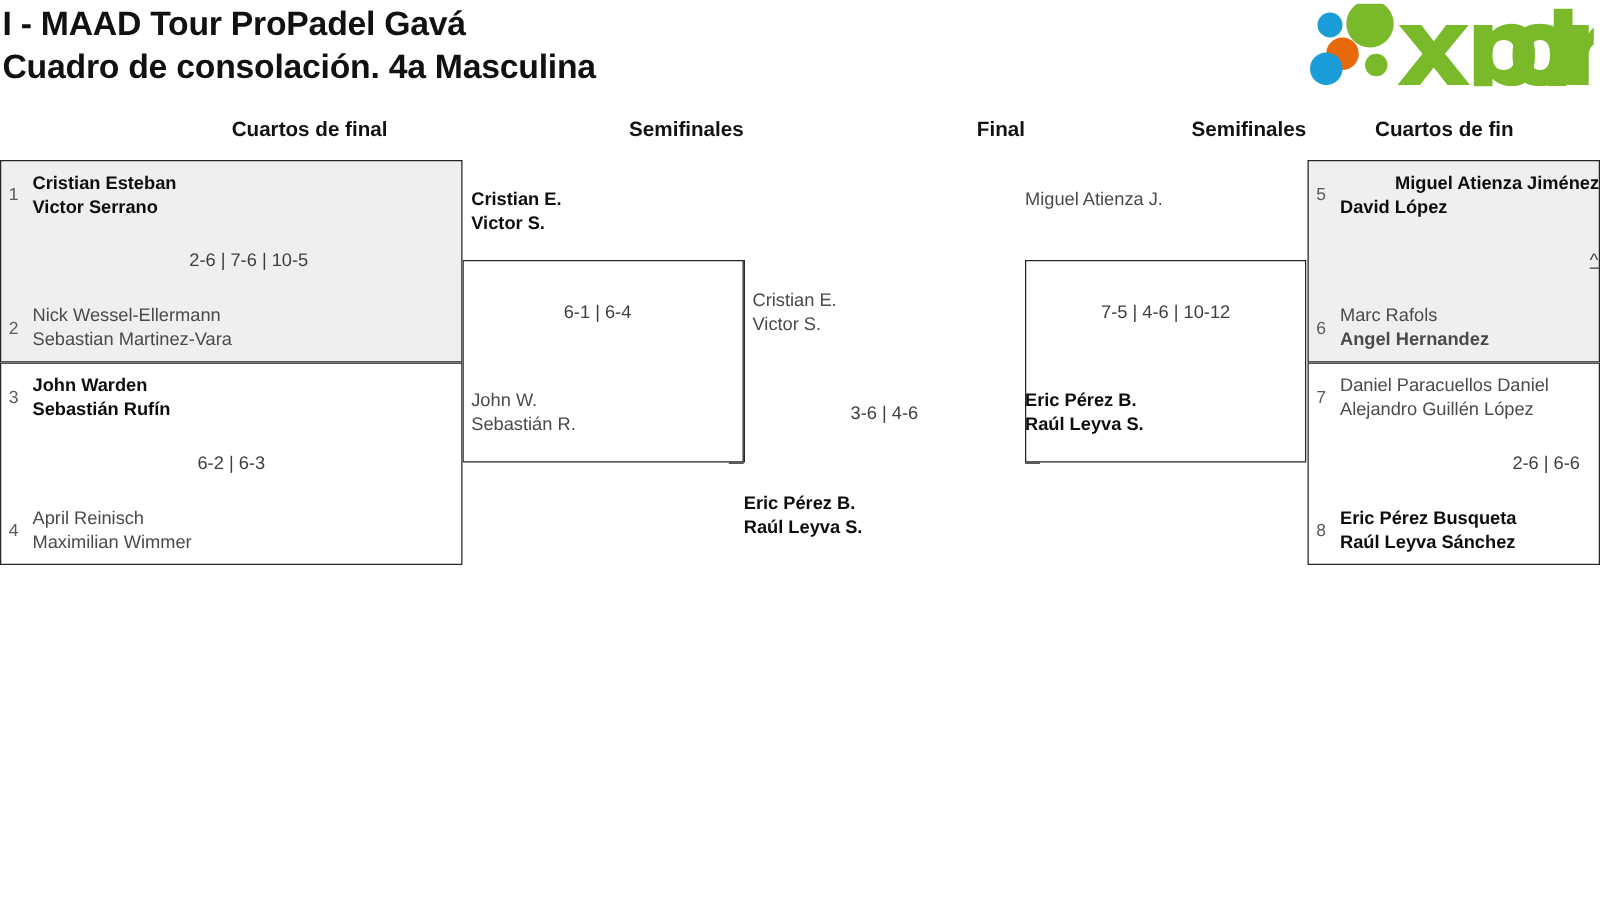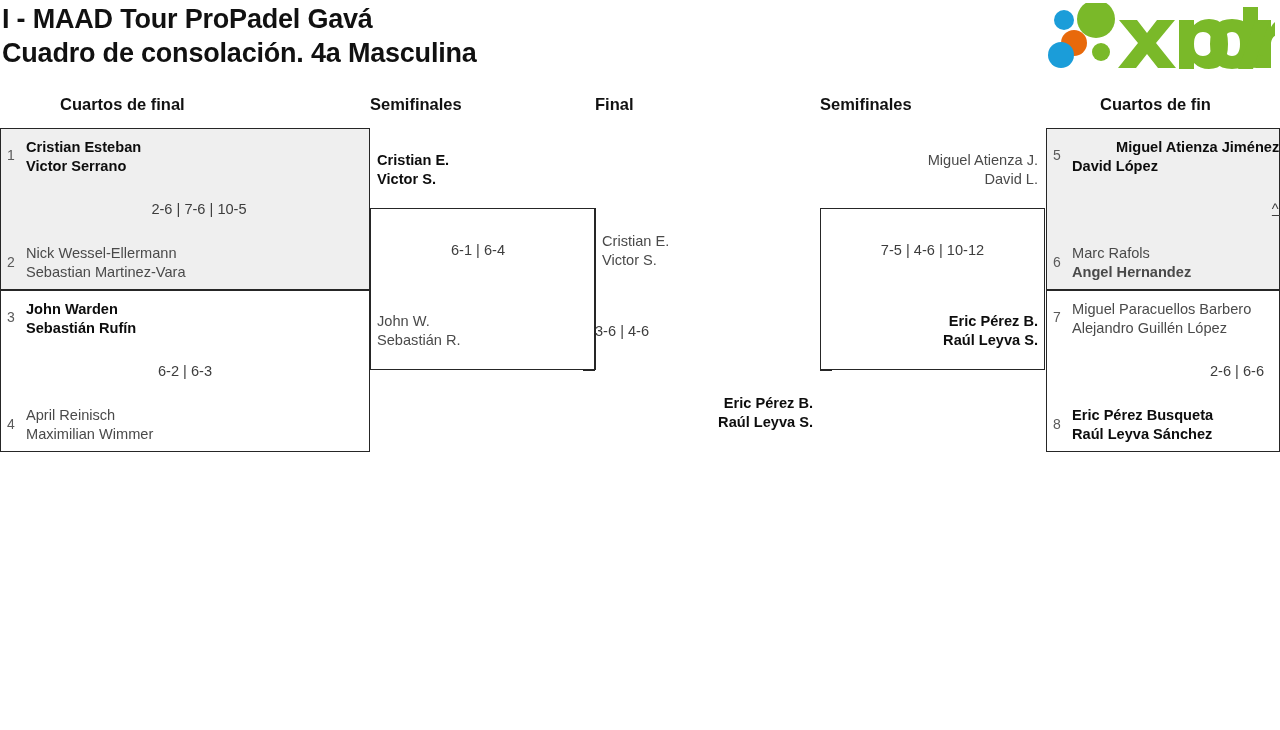--- a/index.html
+++ b/index.html
@@ -20,38 +20,38 @@
     letter-spacing: -0.2px; color: #111111; white-space: nowrap;
   }
 
   .logo { position: absolute; right: 5px; top: 3px; width: 228px; height: 66px; }
   .logo svg { display: block; }
 
   
   .round-head {
     position: absolute; top: 95px;
     font-size: 16.5px; font-weight: 700; color: #121212;
-    text-align: left; white-space: nowrap;
+    text-align: right; white-space: nowrap;
   }
 
   
   .mbox {
     position: absolute;
     border: 1.6px solid #262626;
     background: #ffffff;
   }
   .mbox.shaded { background: #efefef; }
 
   .team {
     position: absolute;
     font-size: 14.6px; line-height: 19px;
     color: #4a4a4a; white-space: nowrap;
   }
   .team.win { color: #0d0d0d; font-weight: 700; }
-  .team.right { text-align: right; }
+  .team.right { }
 
   .seed {
     position: absolute;
     font-size: 14px; color: #5a5a5a; line-height: 19px;
     text-align: center; width: 18px;
   }
 
   .score {
     position: absolute;
     font-size: 14.6px; color: #3d3d3d; line-height: 19px;
@@ -127,46 +127,45 @@
   <div class="mbox" style="left:370px; top:208px; width:225px; height:162px;"></div>
   <div class="score" style="left:370px; top:241px; width:216px; text-align:center;">6-1 | 6-4</div>
   <div class="team" style="left:377px; top:312px;">John W.</div>
   <div class="team" style="left:377px; top:331px;">Sebastián R.</div>
 
   <div class="team" style="left:602px; top:232px;">Cristian E.</div>
   <div class="team" style="left:602px; top:251px;">Victor S.</div>
   <div class="vline" style="left:595px; top:208px; height:162px;"></div>
   <div class="hline" style="left:583px; top:370px; width:12px;"></div>
 
-  <div class="score" style="left:595px; top:322px; width:225px; text-align:left;">3-6 | 4-6</div>
+  <div class="score" style="left:595px; top:322px; width:225px; text-align:center;">3-6 | 4-6</div>
 
   <div class="team win right" style="left:595px; top:394px; width:218px;">Eric Pérez B.</div>
   <div class="team win right" style="left:595px; top:413px; width:218px;">Raúl Leyva S.</div>
 
   <div class="team right" style="left:820px; top:151px; width:218px;">Miguel Atienza J.</div>
-  <div class="team right" style="left:820px; top:170px; width:218px;">David L.</div>
 
   <div class="mbox" style="left:820px; top:208px; width:225px; height:162px;"></div>
   <div class="score" style="left:820px; top:241px; width:225px; text-align:center;">7-5 | 4-6 | 10-12</div>
   <div class="team win right" style="left:820px; top:312px; width:218px;">Eric Pérez B.</div>
   <div class="team win right" style="left:820px; top:331px; width:218px;">Raúl Leyva S.</div>
 
   <div class="hline" style="left:820px; top:370px; width:12px;"></div>
 
   <div class="mbox shaded" style="left:1046px; top:128px; width:234px; height:162px;"></div>
   <div class="seed" style="left:1048px; top:146px;">5</div>
   <div class="team win" style="left:1072px; top:138px;margin-left:44px;">Miguel Atienza Jiménez</div>
   <div class="team win" style="left:1072px; top:157px;">David López</div>
   <div class="score right" style="left:1098px; top:200px; width:218px;text-decoration:underline;">^ : WO</div>
   <div class="seed" style="left:1048px; top:253px;">6</div>
   <div class="team" style="left:1072px; top:244px;">Marc Rafols</div>
   <div class="team" style="left:1072px; top:263px;font-weight:bold;">Angel Hernandez</div>
 
   <div class="mbox" style="left:1046px; top:290px; width:234px; height:162px;"></div>
   <div class="seed" style="left:1048px; top:308px;">7</div>
-  <div class="team" style="left:1072px; top:300px;">Miguel Paracuellos Barbero</div>
+  <div class="team" style="left:1072px; top:300px;">Daniel Paracuellos Daniel</div>
   <div class="team" style="left:1072px; top:319px;">Alejandro Guillén López</div>
   <div class="score right" style="left:1046px; top:362px; width:218px;">2-6 | 6-6</div>
   <div class="seed" style="left:1048px; top:415px;">8</div>
   <div class="team win" style="left:1072px; top:406px;">Eric Pérez Busqueta</div>
   <div class="team win" style="left:1072px; top:425px;">Raúl Leyva Sánchez</div>
 
 </div>
 
 </body></html>

